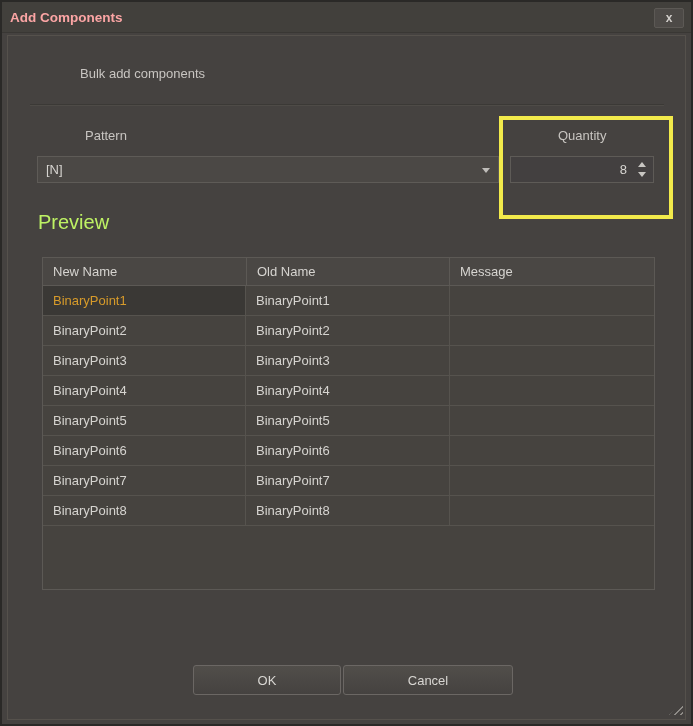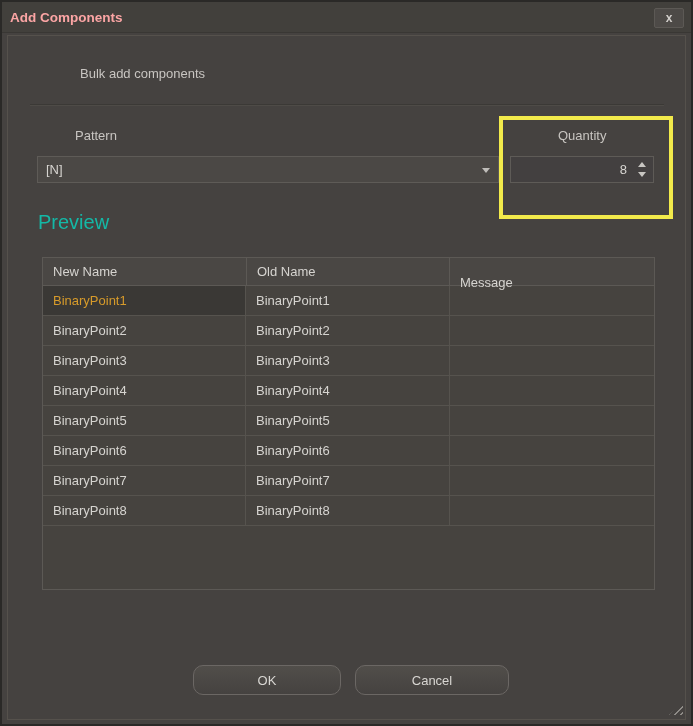--- a/index.html
+++ b/index.html
@@ -16,36 +16,36 @@
   .dropdown{position:absolute;left:35px;top:154px;width:462px;height:27px;background:#4b4845;border:1px solid #5e5b57;
     display:flex;align-items:center;padding:0 8px;font-size:13px;color:#d6d4d0;}
   .dd-arrow{position:absolute;right:8px;top:11px;width:0;height:0;border-left:4px solid transparent;
     border-right:4px solid transparent;border-top:5px solid #bfbdb9;}
   .spinner{position:absolute;left:508px;top:154px;width:144px;height:27px;background:#434040;border:1px solid #5e5b57;}
   .spinner-value{position:absolute;left:0;right:26px;top:0;bottom:0;font-size:13px;color:#d8d6d2;text-align:right;line-height:25px;}
   .spin-btns{position:absolute;right:6px;top:4px;width:10px;height:17px;}
   .spin-up{position:absolute;top:1px;left:1px;width:0;height:0;border-left:4px solid transparent;border-right:4px solid transparent;border-bottom:5px solid #c8c6c2;}
   .spin-down{position:absolute;bottom:1px;left:1px;width:0;height:0;border-left:4px solid transparent;border-right:4px solid transparent;border-top:5px solid #c8c6c2;}
   .hl-rect{position:absolute;left:497px;top:114px;width:174px;height:103px;border:4px solid #f2ea4b;pointer-events:none;}
-  .preview-heading{position:absolute;left:36px;top:209px;font-size:20px;color:#14b8a6;}
+  .preview-heading{position:absolute;left:36px;top:209px;font-size:20px;color:#bef264;}
   .grid{position:absolute;left:40px;top:255px;width:613px;height:333px;background:#46433f;border:1px solid #5c5955;}
   .thead{display:flex;height:28px;background:#4a4744;border-bottom:1px solid #5c5955;}
   .th{padding:0 10px;line-height:27px;font-size:13px;color:#d6d4d0;border-right:1px solid #5c5955;}
-  .th:last-child{border-right:none;margin-top:11px;}
+  .th:last-child{border-right:none;}
   .tr{display:flex;height:30px;border-bottom:1px solid #56534e;background:#46433f;}
   .td{padding:0 10px;line-height:29px;font-size:13px;color:#d6d4d0;border-right:1px solid #56534e;overflow:hidden;white-space:nowrap;}
   .td:last-child{border-right:none;}
   .col-1{width:203px;}
   .col-2{width:204px;}
   .col-3{flex:1;}
   .td.selected{background:#3a3835;color:#d79b2b;}
   .btn{position:absolute;top:663px;height:30px;background:linear-gradient(#514e4a,#454240);border:1px solid #6b6764;
-    border-radius:10px;color:#d8d6d2;font-size:13px;display:flex;align-items:center;justify-content:center;cursor:default;}
+    border-radius:3px;color:#d8d6d2;font-size:13px;display:flex;align-items:center;justify-content:center;cursor:default;}
   .btn-ok{left:191px;width:148px;}
-  .btn-cancel{left:353px;width:154px;}
+  .btn-cancel{left:341px;width:170px;}
   .resize-grip{position:absolute;right:8px;bottom:9px;width:14px;height:12px;
     background:repeating-linear-gradient(135deg,#8e8b87 0 1px,transparent 1px 4px);
     clip-path:polygon(100% 0,100% 100%,0 100%);}
 </style>
 </head>
 <body>
 
 <div class="dialog">
 
   <div class="titlebar">
@@ -53,21 +53,21 @@
   </div>
   <div class="close-btn">
     <span>x</span>
   </div>
 
   <div class="body-frame"></div>
 
   <div class="label" style="left:30px;top:64px;">Bulk add components</div>
   <div class="divider"></div>
 
-  <div class="label" style="left:25px;top:126px;">Pattern</div>
+  <div class="label" style="left:35px;top:126px;">Pattern</div>
   <div class="dropdown">
     <span>[N]</span>
     <span class="dd-arrow"></span>
   </div>
 
   <div class="label" style="left:508px;top:126px;">Quantity</div>
   <div class="spinner">
     <div class="spinner-value">8</div>
     <div class="spin-btns">
       <div class="spin-up"></div>

